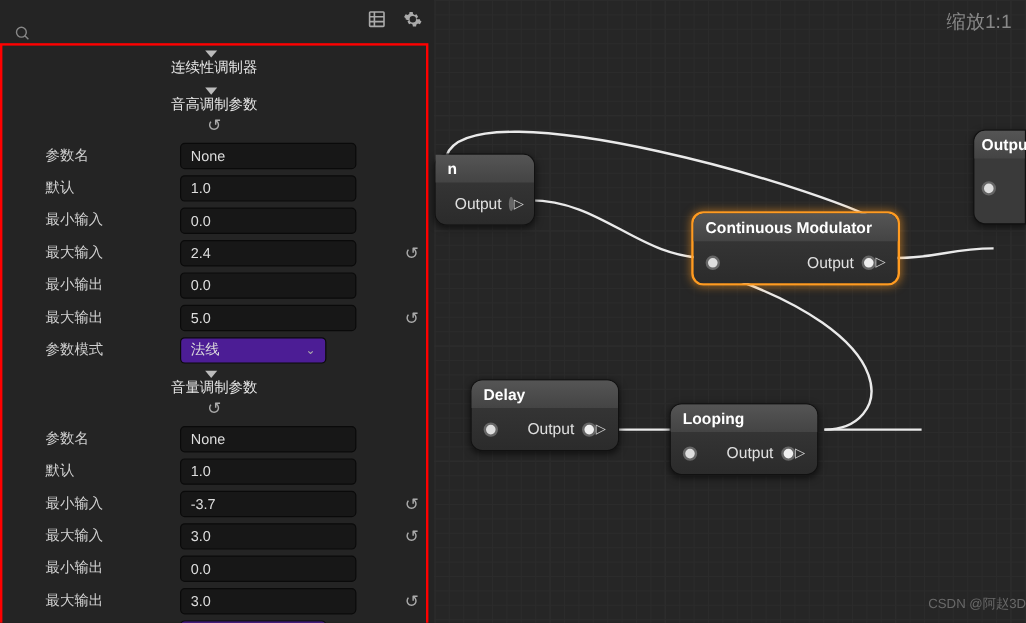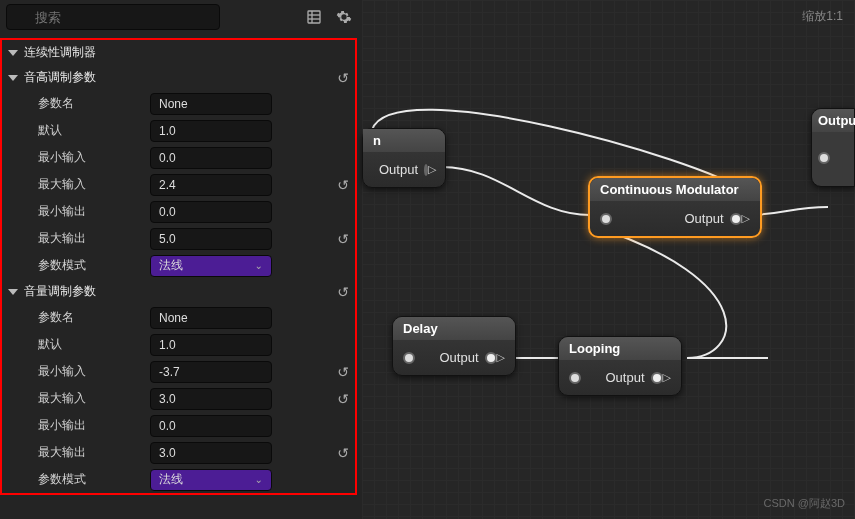--- a/index.html
+++ b/index.html
@@ -11,53 +11,53 @@
 .left-panel { width: 362px; background: #242424; height: 100%; }
 
 .search-row { display: flex; align-items: center; padding: 4px 6px; gap: 6px; }
 .search-input { flex: 1; background: #171717; border: 1px solid #0a0a0a; border-radius: 4px; padding: 4px 8px 4px 28px; color: #888; font-size: 13px; height: 26px; position: relative; }
 .search-wrap { position: relative; flex: 1; }
 .search-icon { position: absolute; left: 6px; top: 5px; color: #888; font-size: 14px; }
 .toolbar-icon { width: 24px; height: 24px; display: flex; align-items: center; justify-content: center; color: #aaa; font-size: 16px; cursor: pointer; }
 
 .red-box { border: 2px solid #ff0000; margin: 4px 5px 4px 0; }
 
-.section-header { display: flex; align-items: center; padding: 4px 6px; background: transparent; font-size: 12px; color: #e6e6e6; cursor: pointer; }
+.section-header { display: flex; align-items: center; padding: 4px 6px; background: transparent; font-size: 12px; color: #e6e6e6; cursor: pointer; flex-direction: column; }
 .section-header .spacer { flex: 1; }
 .tri { display: inline-block; width: 0; height: 0; border-left: 5px solid transparent; border-right: 5px solid transparent; border-top: 6px solid #bbb; margin-right: 6px; }
 .reset-icon { color: #aaa; font-size: 14px; cursor: pointer; }
 
 .prop-row { display: flex; align-items: center; padding: 2px 6px 2px 36px; font-size: 12px; color: #cccccc; height: 27px; }
 .prop-label { width: 112px; color: #d0d0d0; font-family: Liberation Mono, monospace; }
-.prop-val { width: 122px; background: #171717; border: 1px solid #0a0a0a; border-radius: 4px; padding: 3px 8px; color: #ddd; font-size: 12px; height: 22px; }
+.prop-val { width: 147px; background: #171717; border: 1px solid #0a0a0a; border-radius: 4px; padding: 3px 8px; color: #ddd; font-size: 12px; height: 22px; }
 .prop-select { width: 122px; background: #4c1d95; border: 1px solid #0a0a0a; border-radius: 4px; padding: 3px 8px; color: #ddd; font-size: 12px; height: 22px; display: flex; align-items: center; justify-content: space-between; }
 .prop-select .chev { font-size: 10px; color: #aaa; }
 .prop-row .spacer { flex: 1; }
 
 
 .graph { flex: 1; position: relative; background-color: #262626; background-image: linear-gradient(#2b2b2b 1px, transparent 1px), linear-gradient(90deg, #2b2b2b 1px, transparent 1px), linear-gradient(#303030 1px, transparent 1px), linear-gradient(90deg, #303030 1px, transparent 1px); background-size: 12px 12px, 12px 12px, 96px 96px, 96px 96px; }
 
-.zoom-label { position: absolute; top: 8px; right: 12px; color: #888; font-size: 12px; }
+.zoom-label { position: absolute; top: 8px; right: 12px; color: #888; font-size: 16px; }
 
 .node { position: absolute; background: linear-gradient(180deg, #3a3a3a, #2b2b2b); border: 1px solid #111; border-radius: 10px; box-shadow: 0 2px 6px rgba(0,0,0,0.6); color: #fff; }
 .node-title { background: linear-gradient(180deg, #555, #444); border-radius: 9px 9px 0 0; padding: 4px 10px; font-size: 13px; font-weight: 600; color: #fff; }
 .node-body { padding: 6px 10px; }
 .node-row { display: flex; align-items: center; justify-content: space-between; font-size: 13px; color: #e0e0e0; padding: 4px 0; }
 .pin { width: 12px; height: 12px; border-radius: 50%; background: #ddd; border: 2px solid #666; display: inline-block; }
 .pin-out { background: #eee; }
 .pin-label { margin: 0 6px; }
 .pin-arrow { font-size: 11px; color: #ccc; }
 
 .node-selected { border: 2px solid #ff9b21; box-shadow: 0 0 8px rgba(255,155,33,0.6); }
 
 .output-node { position: absolute; background: #3a3a3a; border: 1px solid #111; border-radius: 10px 0 0 10px; box-shadow: 0 2px 6px rgba(0,0,0,0.6); }
 .output-node .node-title { border-radius: 9px 0 0 0; }
 
 .watermark { position: absolute; bottom: 10px; right: 90px; font-size: 40px; font-weight: 700; color: rgba(140,140,140,0.25); letter-spacing: 2px; pointer-events: none; }
-.csdn { position: absolute; bottom: 8px; right: 10px; font-size: 11px; color: rgba(170,170,170,0.5); }
+.csdn { position: absolute; bottom: 8px; right: 0; font-size: 11px; color: rgba(170,170,170,0.5); }
 
 svg.wires { position: absolute; top: 0; left: 0; width: 100%; height: 100%; pointer-events: none; }
 svg.wires path { stroke: #eaeaea; stroke-width: 2; fill: none; }
 
 .add-input { display: flex; align-items: center; gap: 6px; font-size: 13px; }
 .plus-circle { width: 16px; height: 16px; border: 1.5px solid #ccc; border-radius: 50%; display: inline-flex; align-items: center; justify-content: center; font-size: 12px; }
 </style>
 </head>
 <body>
 
@@ -65,21 +65,20 @@
 
   <div class="left-panel">
     <div class="search-row">
       <div class="search-wrap">
         <span class="search-icon">
           <svg width="14" height="14" viewBox="0 0 24 24" fill="none" stroke="#888" stroke-width="2">
               <circle cx="10" cy="10" r="7"></circle>
               <line x1="20" y1="20" x2="15" y2="15"></line>
             </svg>
         </span>
-        <input class="search-input" placeholder="搜索" style="">
       </div>
       <div class="toolbar-icon">
         <svg width="16" height="16" viewBox="0 0 24 24" fill="none" stroke="#aaa" stroke-width="2">
             <rect x="3" y="3" width="18" height="18" rx="1"></rect>
             <line x1="3" y1="9" x2="21" y2="9"></line>
             <line x1="3" y1="15" x2="21" y2="15"></line>
             <line x1="9" y1="3" x2="9" y2="21"></line>
           </svg>
       </div>
       <div class="toolbar-icon">
@@ -208,21 +207,21 @@
       <div class="node-title" style="border-radius:0 9px 0 0;">n</div>
       <div class="node-body">
         <div class="node-row">
           <span class="pin-label">Output</span>
           <span class="pin pin-out"></span>
           <span class="pin-arrow">▷</span>
         </div>
       </div>
     </div>
 
-    <div class="node node-selected" style="left:226px; top:176px; width:174px;">
+    <div class="node node-selected" style="left:214px; top:176px; width:174px;">
       <div class="node-title">Continuous Modulator</div>
       <div class="node-body">
         <div class="node-row">
           <span class="pin"></span>
           <span class="spacer" style="flex:1"></span>
           <span class="pin-label">Output</span>
           <span class="pin pin-out"></span>
           <span class="pin-arrow">▷</span>
         </div>
       </div>

